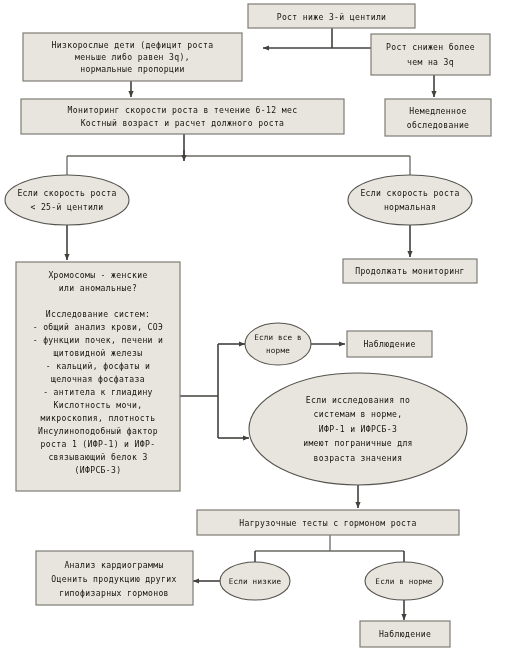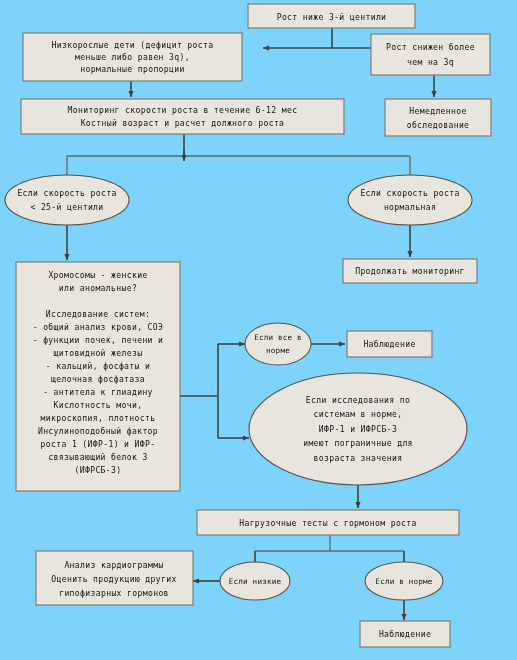--- a/index.html
+++ b/index.html
@@ -10,21 +10,21 @@
   body {
     width: 517px;
     height: 660px;
     overflow: hidden;
     font-family: "DejaVu Sans Mono", "Liberation Mono", monospace;
   }
   #chart-root {
     position: relative;
     width: 517px;
     height: 660px;
-    background: #7dd3fc;
+    background: #ffffff;
   }
   svg.flow {
     position: absolute;
     left: 0;
     top: 0;
     width: 517px;
     height: 660px;
   }
   .node-box {
     fill: #e8e5de;

